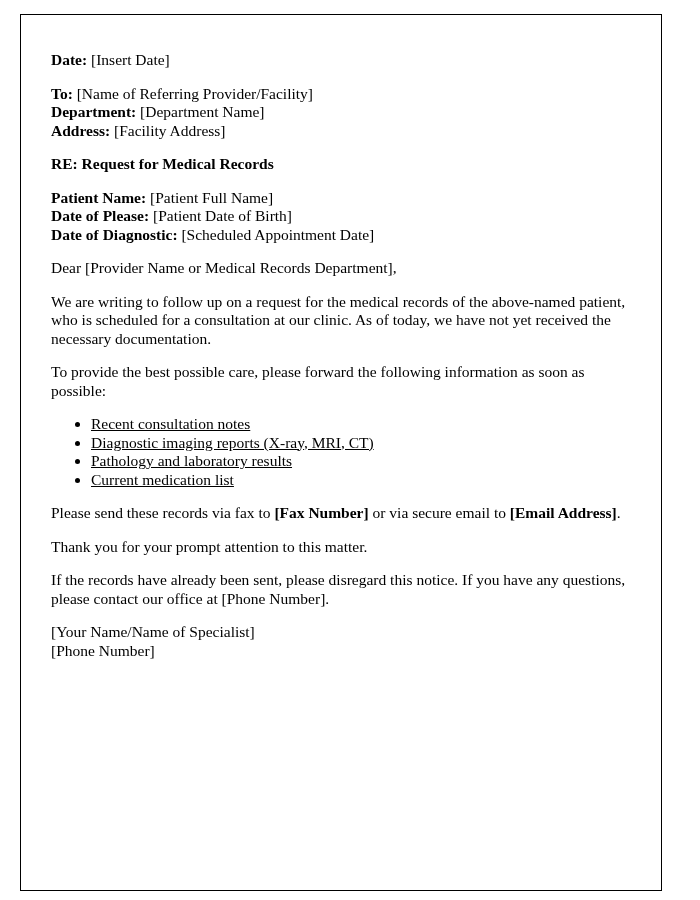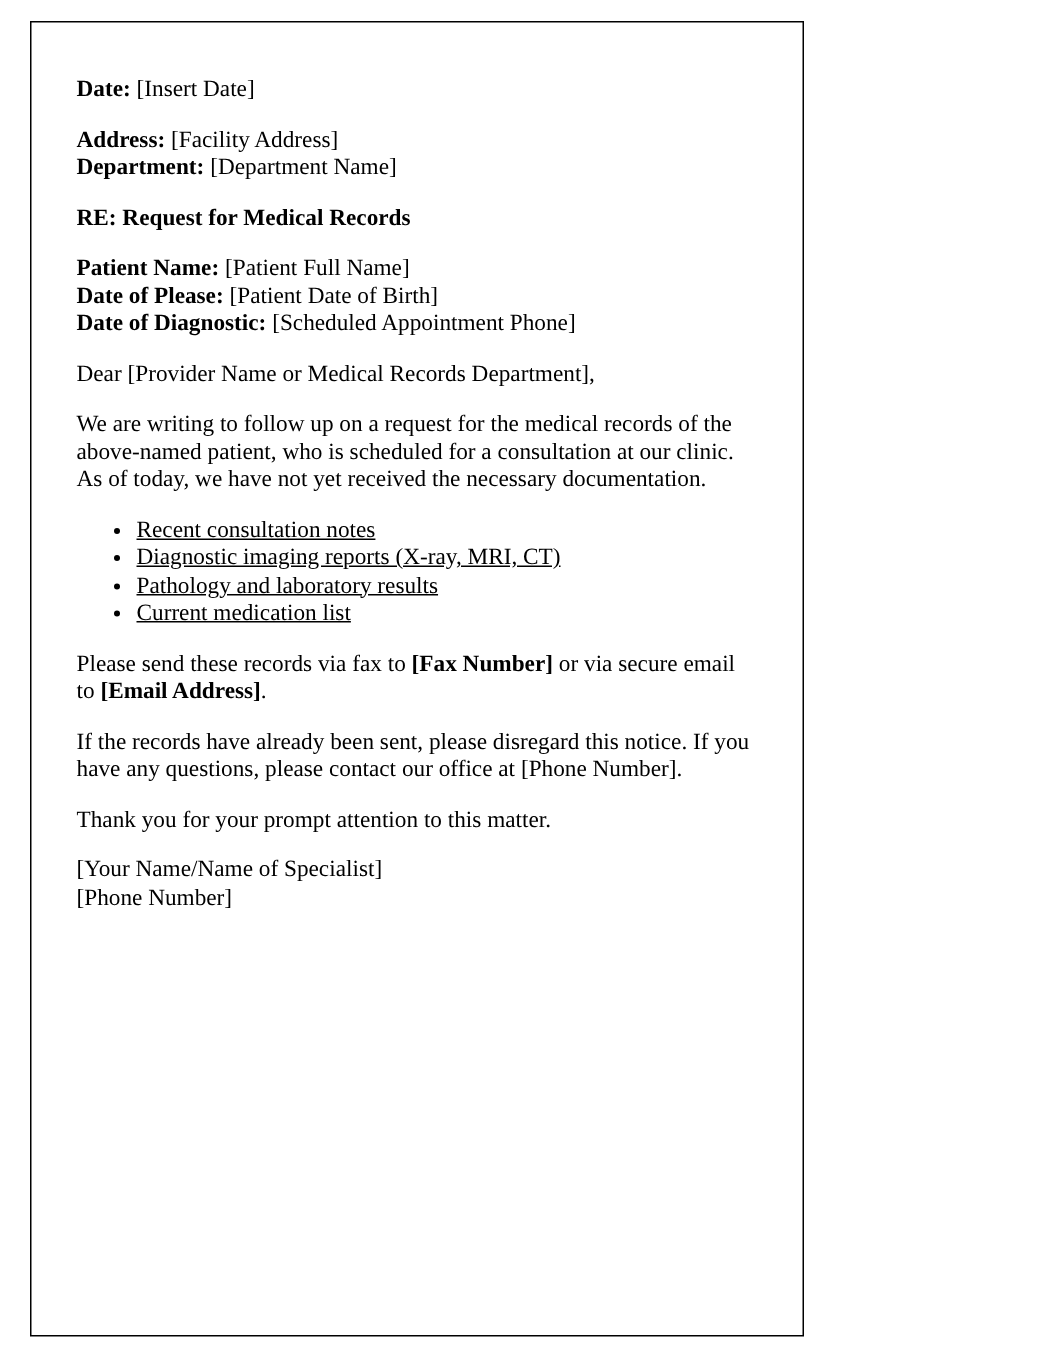--- a/index.html
+++ b/index.html
@@ -12,21 +12,21 @@
     height: 900px;
     position: relative;
     font-family: "Liberation Serif", serif;
     font-size: 15.5px;
     color: #000000;
   }
   .page {
     position: absolute;
     left: 20px;
     top: 14px;
-    width: 516px;
+    width: 642px;
     height: 877px;
     box-sizing: border-box;
     border: 1px solid #000000;
     padding: 36px 30px 0 30px;
     background: #ffffff;
   }
   .block { margin: 0 0 15px 0; }
   .line { line-height: 18.5px; }
   p {
     margin: 0 0 15px 0;
@@ -43,51 +43,53 @@
 </head>
 <body>
 
 <div class="page">
 
   <div class="block">
     <div class="line"><span class="b">Date:</span><span> [Insert Date]</span></div>
   </div>
 
   <div class="block">
+    <div class="line"><span class="b">To:</span><span> [Name of Referring Provider/Facility]</span></div>
+    <div class="line"><span class="b">Department:</span><span> [Department Name]</span></div>
     <div class="line"><span class="b">Address:</span><span> [Facility Address]</span></div>
-    <div class="line"><span class="b">Department:</span><span> [Department Name]</span></div>
   </div>
 
   <div class="block">
     <div class="line b">RE: Request for Medical Records</div>
   </div>
 
   <div class="block">
     <div class="line"><span class="b">Patient Name:</span><span> [Patient Full Name]</span></div>
     <div class="line"><span class="b">Date of Please:</span><span> [Patient Date of Birth]</span></div>
-    <div class="line"><span class="b">Date of Diagnostic:</span><span> [Scheduled Appointment Phone]</span></div>
+    <div class="line"><span class="b">Date of Diagnostic:</span><span> [Scheduled Appointment Date]</span></div>
   </div>
 
   <p>Dear [Provider Name or Medical Records Department],</p>
 
   <p>We are writing to follow up on a request for the medical records of the above-named patient, who is scheduled for a consultation at our clinic. As of today, we have not yet received the necessary documentation.</p>
 
+  <p>To provide the best possible care, please forward the following information as soon as possible:</p>
 
   <ul class="bullets">
     <li>Recent consultation notes</li>
     <li>Diagnostic imaging reports (X-ray, MRI, CT)</li>
     <li>Pathology and laboratory results</li>
     <li>Current medication list</li>
   </ul>
 
   <p><span>Please send these records via fax to </span><span class="b">[Fax Number]</span><span> or via secure email to </span><span class="b">[Email Address]</span><span>.</span></p>
 
+  <p>Thank you for your prompt attention to this matter.</p>
+
   <p>If the records have already been sent, please disregard this notice. If you have any questions, please contact our office at [Phone Number].</p>
-
-  <p>Thank you for your prompt attention to this matter.</p>
 
 
   <div class="block">
     <div class="line">[Your Name/Name of Specialist]</div>
     <div class="line">[Phone Number]</div>
   </div>
 
 </div>
 
 </body></html>

